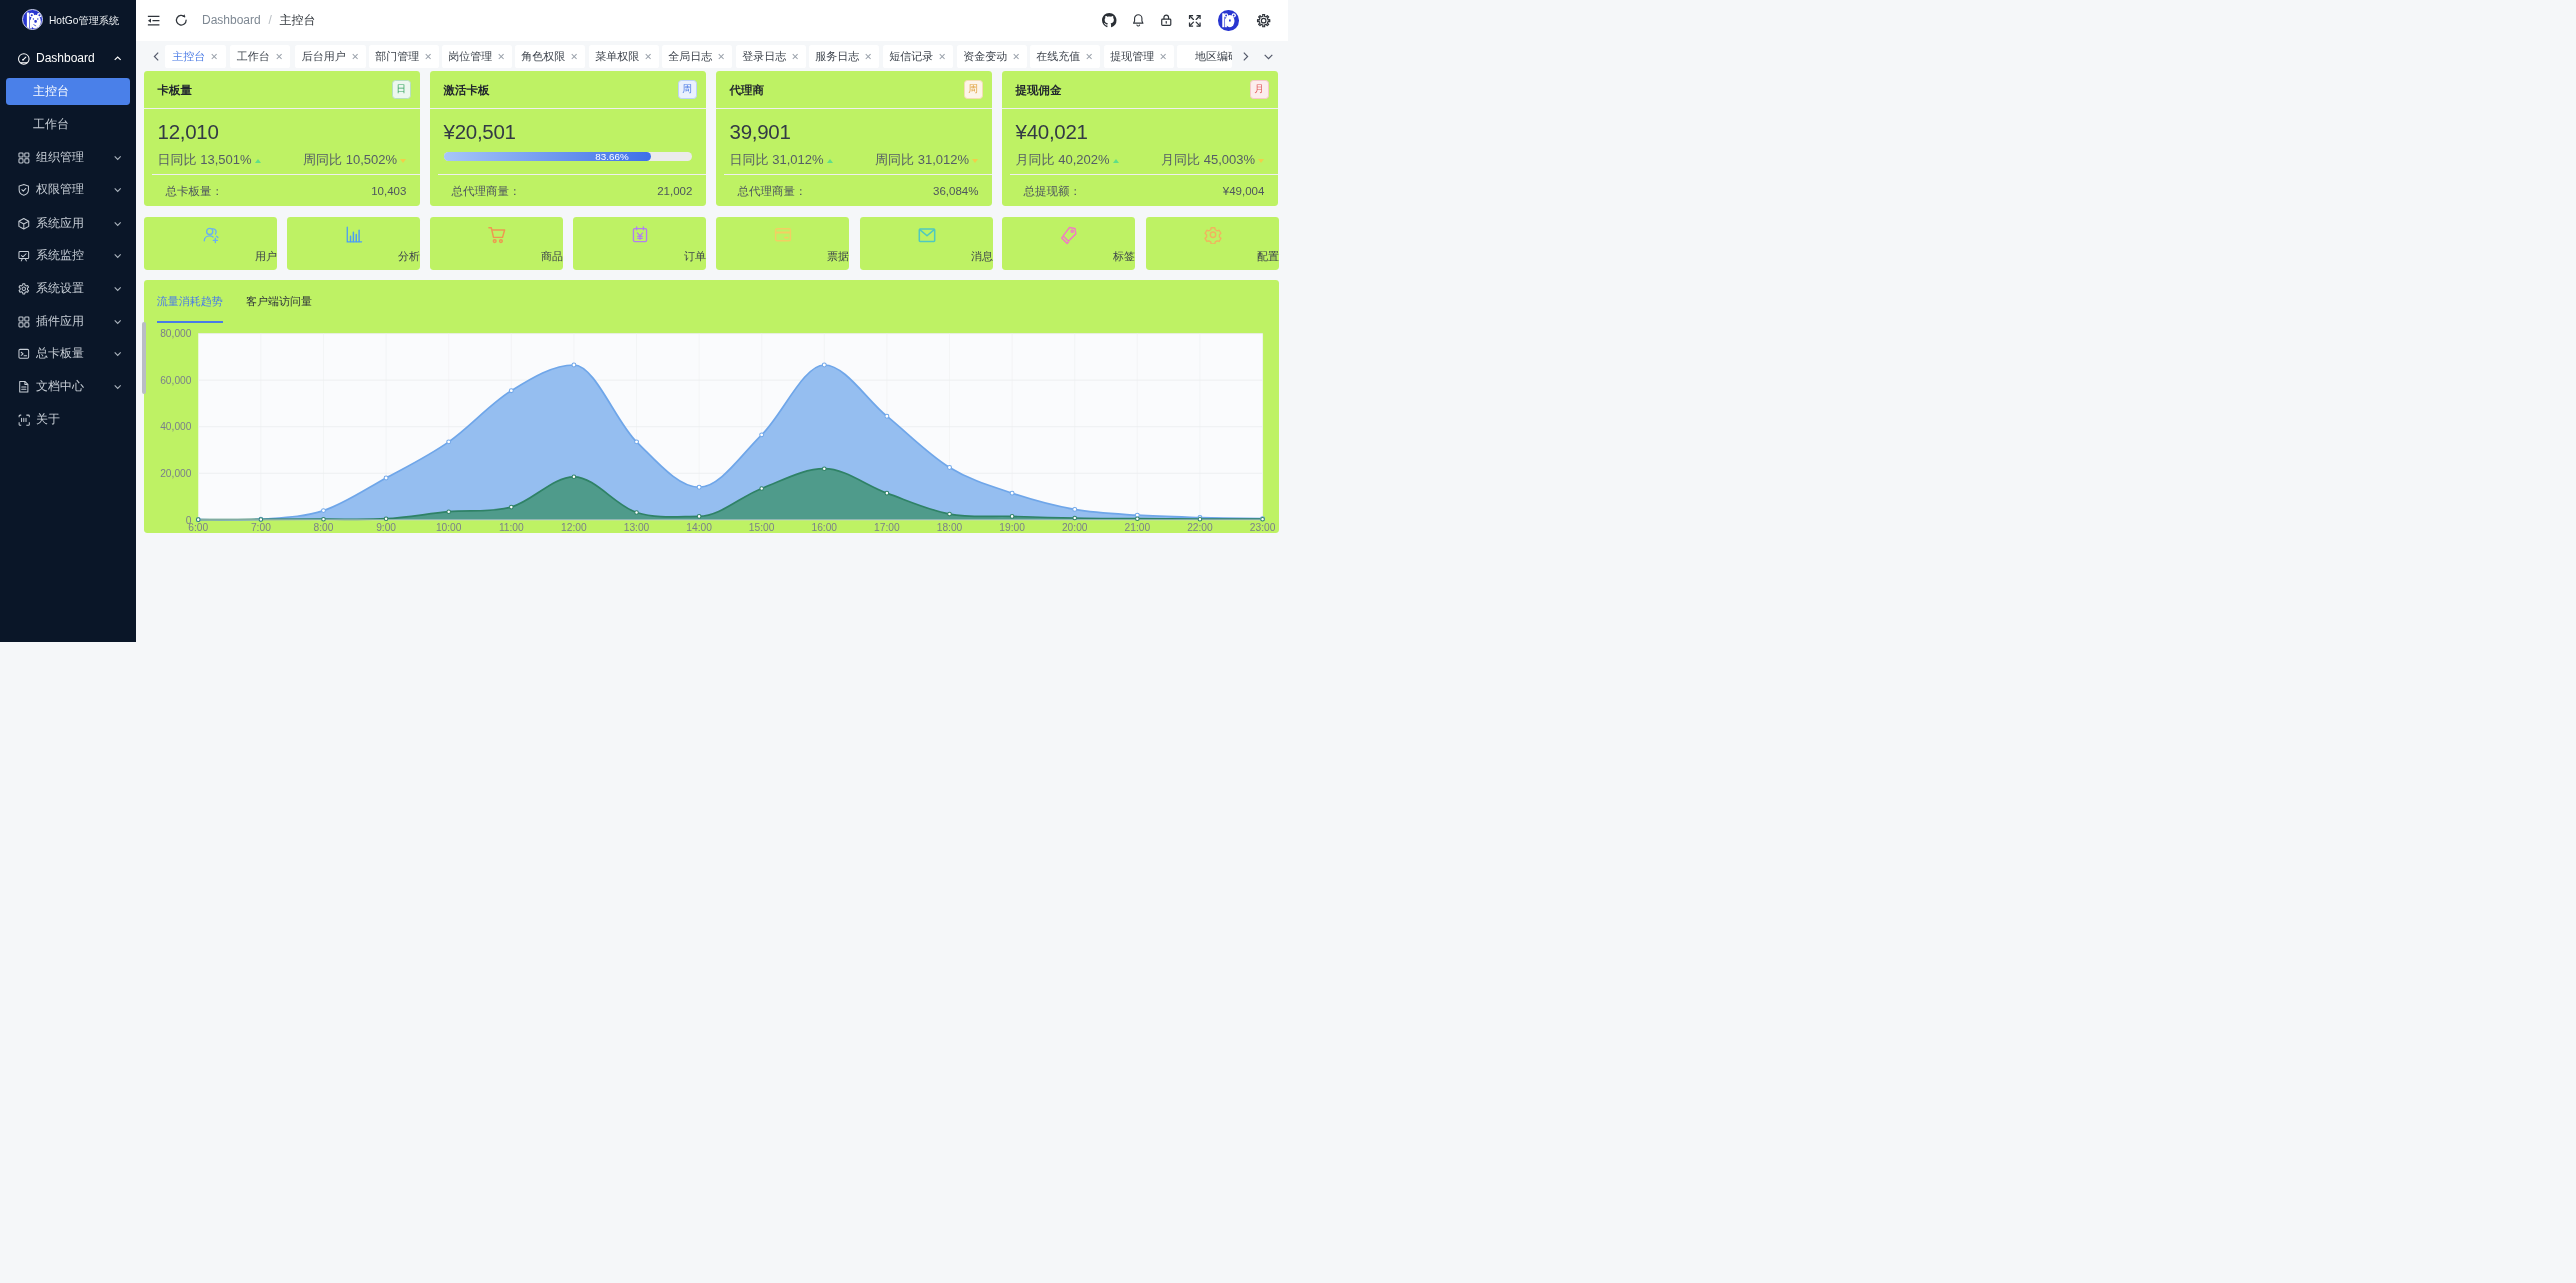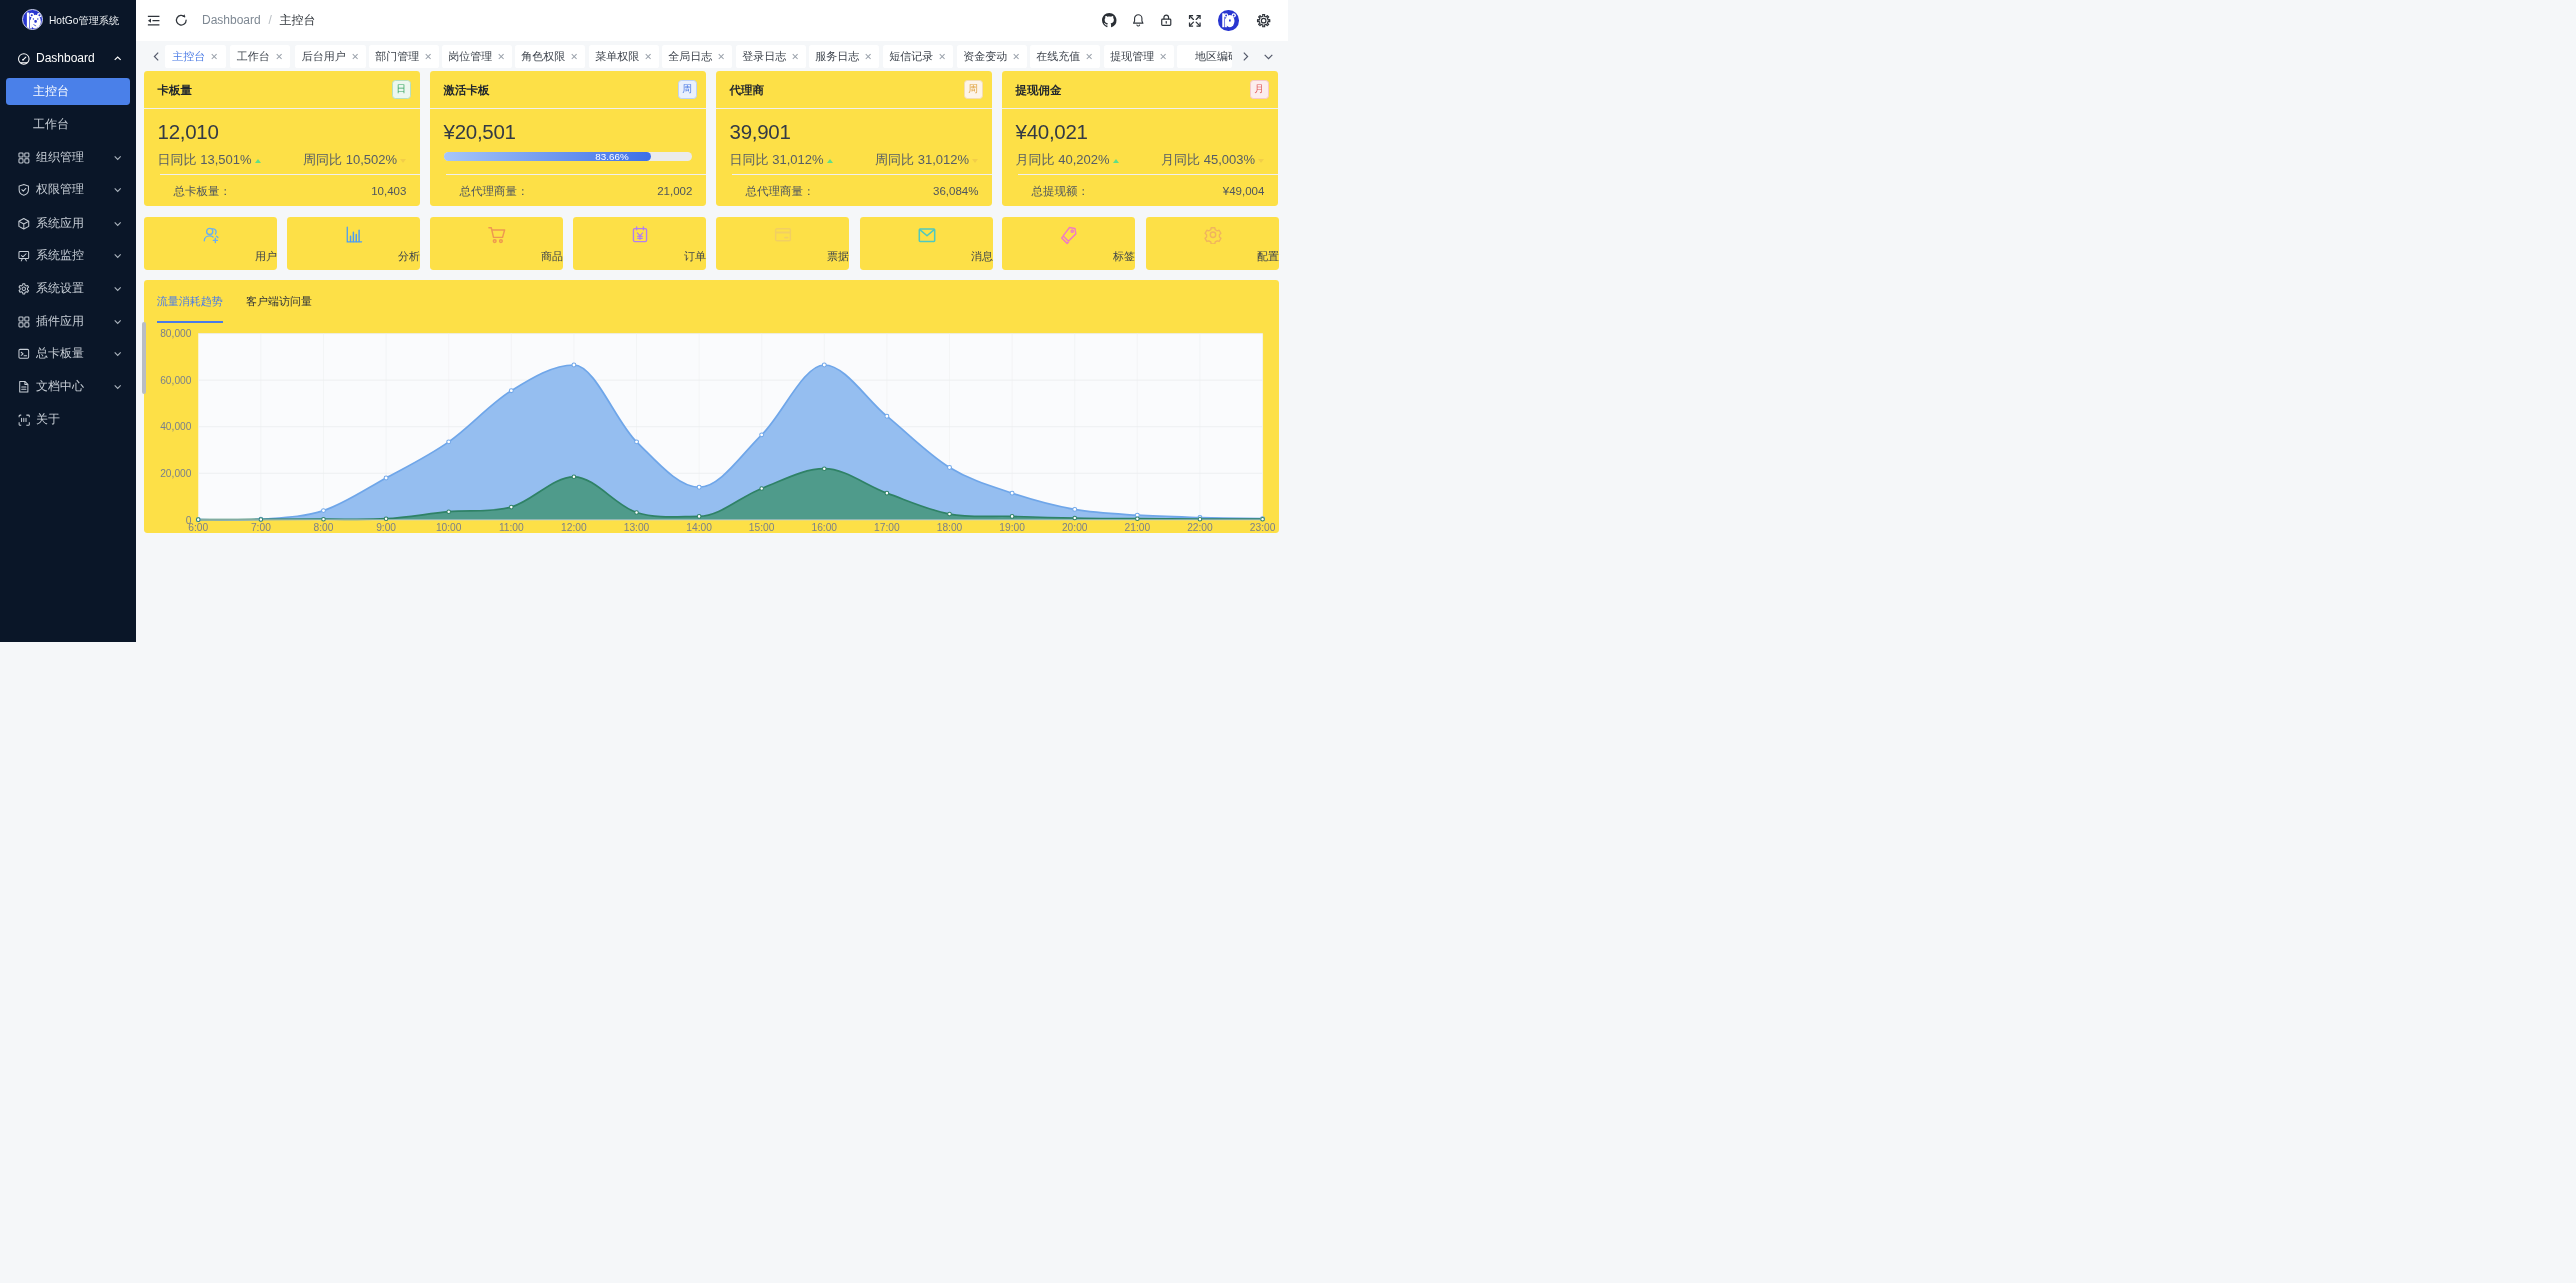--- a/index.html
+++ b/index.html
@@ -25,38 +25,38 @@
   #crumb b { color:#2b3036; font-weight:400; }
   #crumb .sep { color:#b6bcc2; padding:0 7.7px; }
   
   #tabbar { position:absolute; left:136px; top:41px; width:1152px; height:30px; }
   .tab { position:absolute; top:4.3px; height:23px; background:#fff; border-radius:2.6px; font-size:11px;
          color:#3e444d; display:flex; align-items:center; justify-content:center; gap:5.1px; white-space:nowrap; }
   .tab .x { color:#99a0aa; font-size:10.2px; transform:scale(.92); }
   .tab.on { color:#4b7be5; }
   .tbtn { position:absolute; top:4.3px; height:23px; display:flex; align-items:center; color:#53596a; }
   
-  .card { position:absolute; background:#fde047; border-radius:3.4px; }
+  .card { position:absolute; background:#bef264; border-radius:3.4px; }
   .sc { top:71px; width:276px; height:135px; }
   .sc .hd { position:absolute; left:0; top:0; right:0; height:38px; border-bottom:0.9px solid #efefef; }
   .sc .hd .t { position:absolute; left:13.6px; top:12px; font-size:11.5px; font-weight:700; color:#22272e; letter-spacing:0;}
   .sc .tag { position:absolute; right:9.4px; top:9px; width:19px; height:19px; border-radius:3.4px;
              font-size:9.8px; display:flex; align-items:center; justify-content:center; border:0.9px solid; }
   .tag.g { background:#ecf7ef; border-color:#b7dfc1; color:#35a561; }
   .tag.b { background:#eaf1fd; border-color:#bcd2f8; color:#4b7be5; }
   .tag.o { background:#fdf4e8; border-color:#f3ddb4; color:#e0a23f; }
   .tag.r { background:#fceded; border-color:#f6c9c9; color:#e05858; }
   .sc .val { position:absolute; left:13.6px; top:49px; font-size:20.5px; color:#333a45; letter-spacing:-0.3px;}
   .sc .trow { position:absolute; left:13.6px; right:13.6px; top:149px; font-size:13px; color:#555d66; }
   .sc .trow .r { float:right; }
   .up { display:inline-block; width:0; height:0; border-left:3.8px solid transparent; border-right:3.8px solid transparent;
         border-bottom:4.7px solid #5fdf88; margin-left:3.4px; margin-bottom:0.9px;}
   .dn { display:inline-block; width:0; height:0; border-left:3.8px solid transparent; border-right:3.8px solid transparent;
         border-top:4.7px solid #f2ce49; margin-left:3.4px; margin-bottom:0.9px;}
-  .sc .ft { position:absolute; left:16px; right:0; bottom:0; height:32px; border-top:0.9px solid #efefef;
+  .sc .ft { position:absolute; left:8px; right:0; bottom:0; height:32px; border-top:0.9px solid #efefef;
             font-size:11.5px; color:#4e555e; line-height:32px;text-decoration:underline; }
   .sc .ft .l { position:absolute; left:13.6px; }
   .sc .ft .r { position:absolute; right:13.6px; }
   
   .ic { top:217px; width:133px; height:53px; }
   .ic .lab { position:absolute; left:0; right:0; top:32px; text-align:right; font-size:11px; color:#3c434b; }
   .ic svg { position:absolute; left:50%; top:7.7px; transform:translateX(-50%); }
   
   #chart-card { left:144px; top:280px; width:1135px; height:253px; }
   .ctab { position:absolute; top:13.6px; font-size:11px; color:#2c3038; }

